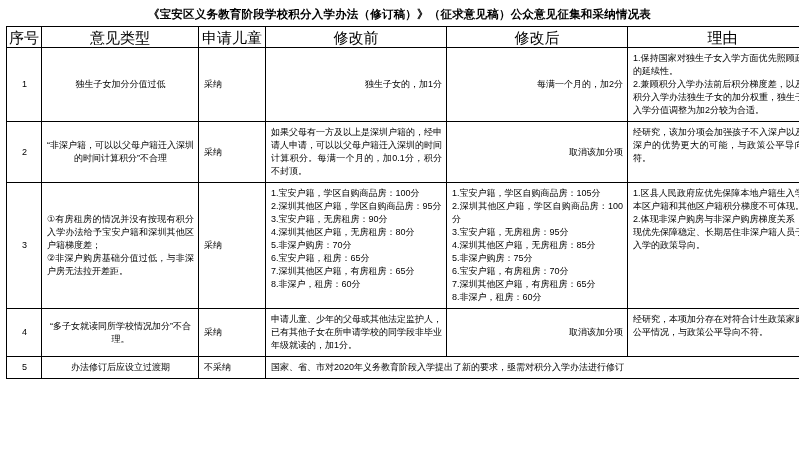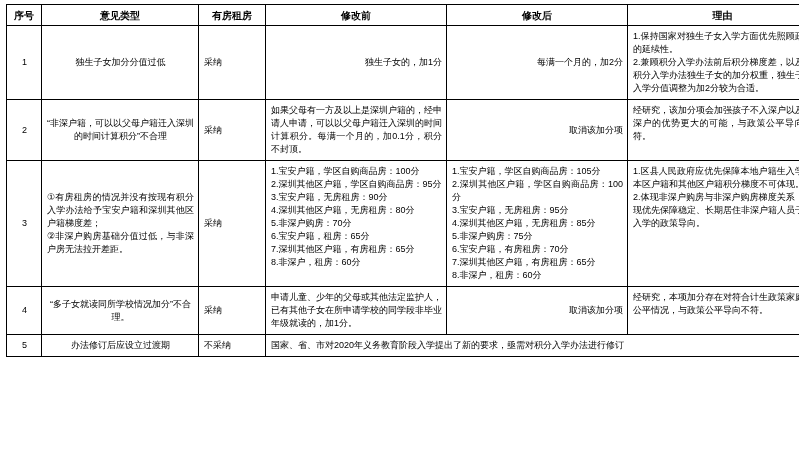--- a/index.html
+++ b/index.html
@@ -39,22 +39,22 @@
   table.main th, table.main td {
     border: 1px solid #000000;
     vertical-align: top;
     padding: 4px 4px 4px 5px;
     font-size: 9px;
     line-height: 13px;
   }
   table.main thead th {
     text-align: center;
     vertical-align: middle;
-    font-weight: bold;
-    font-size: 10px;
+    font-weight: normal;
+    font-size: 15px;
     height: 16px;
     padding: 2px 2px;
   }
   .c-num      { width: 30px;  text-align: center; vertical-align: middle !important; }
   .c-type     { width: 152px; }
   .c-adopt    { width: 62px;  vertical-align: middle !important; }
   .c-before   { width: 176px; }
   .c-after    { width: 176px; }
   .c-reason   { width: 185px; }
 
@@ -73,27 +73,28 @@
     text-align: justify;
     text-justify: inter-ideograph;
   }
   .nowrap-title { white-space: nowrap; }
 </style>
 </head>
 <body>
 
 <div class="page">
 
+  <div class="doc-title nowrap-title">《宝安区义务教育阶段学校积分入学办法（修订稿）》（征求意见稿）公众意见征集和采纳情况表</div>
 
   <table class="main">
     <thead>
       <tr>
         <th class="c-num">序号</th>
         <th class="c-type">意见类型</th>
-        <th class="c-adopt">有房租房</th>
+        <th class="c-adopt">申请儿童</th>
         <th class="c-before">修改前</th>
         <th class="c-after">修改后</th>
         <th class="c-reason">理由</th>
       </tr>
     </thead>
     <tbody>
 
       <tr>
         <td class="c-num">1</td>
         <td class="c-type cell-type type-center">独生子女加分分值过低</td>

